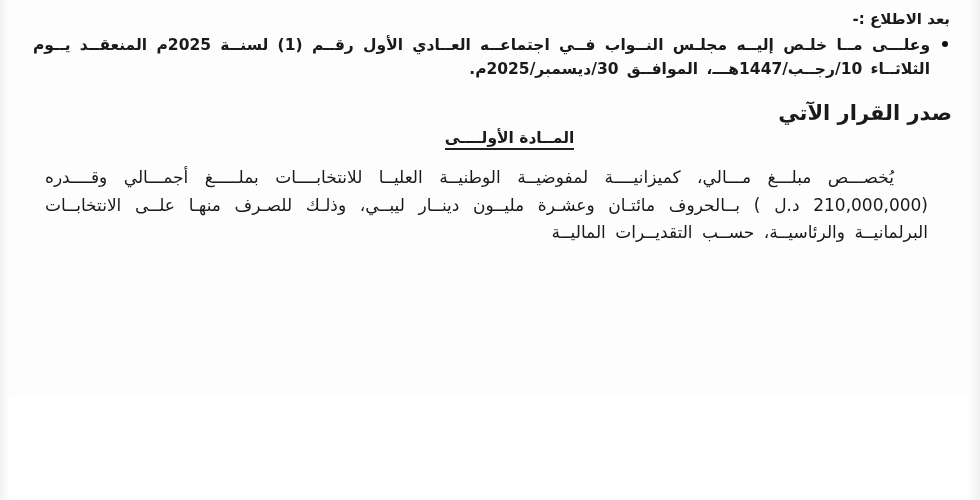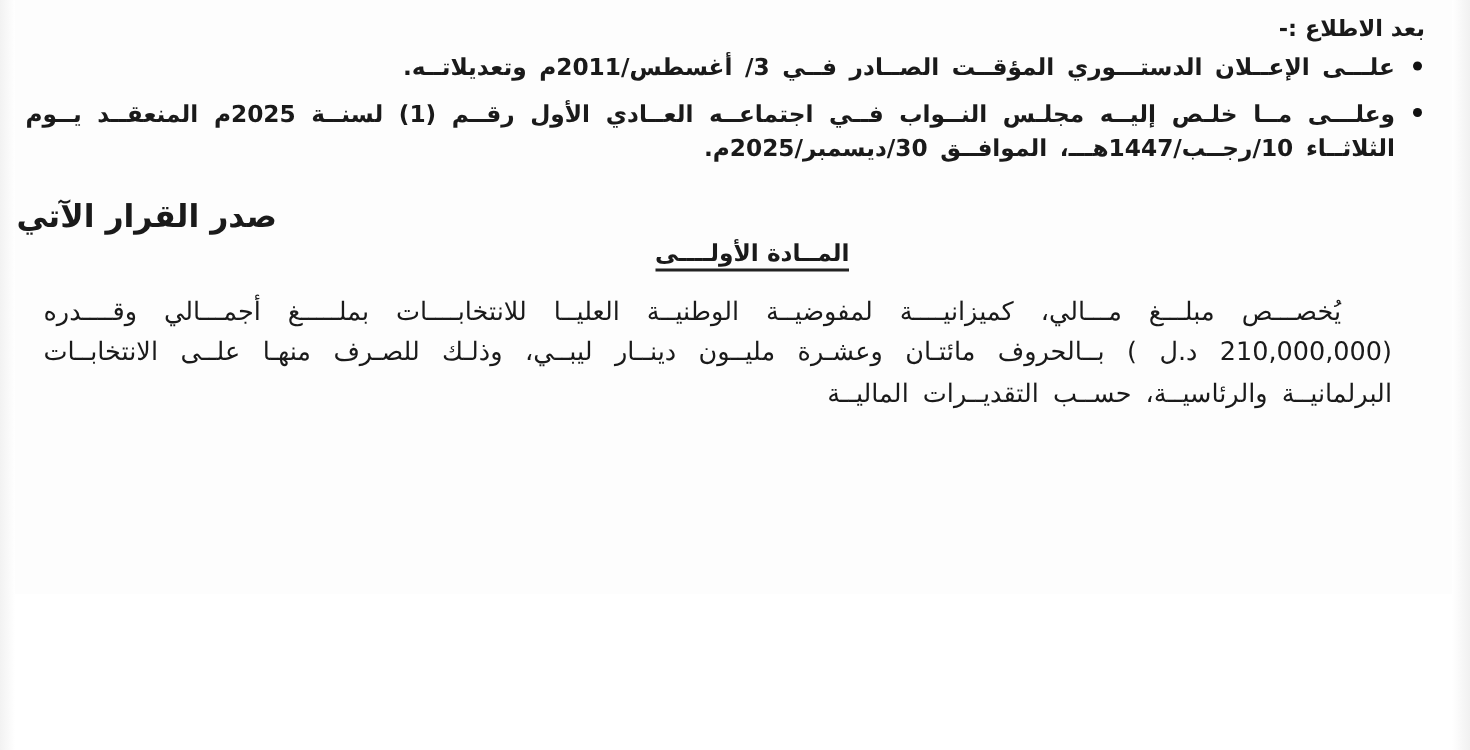--- a/index.html
+++ b/index.html
@@ -13,21 +13,21 @@
     overflow: hidden;
     font-family: "DejaVu Sans", "Liberation Sans", sans-serif;
     color: #1a1a1a;
   }
   .page {
     position: relative;
     width: 980px;
     height: 396px;
     background: #fdfdfd;
     box-sizing: border-box;
-    padding: 10px 28px 0 11px;
+    padding: 10px 28px 0 27px;
   }
 
   
   .scan-edge-left {
     position: absolute;
     top: 0; left: 0;
     width: 10px; height: 500px;
     background: linear-gradient(90deg, #f2f2f2 0%, #ffffff 100%);
   }
   .scan-edge-right {
@@ -75,21 +75,21 @@
     border-radius: 50%;
     display: block;
   }
   .clause-text {
     display: block;
     word-spacing: 3px;
   }
 
   .decision-title {
     direction: rtl;
-    text-align: left;
+    text-align: right;
     font-weight: bold;
     font-size: 21px;
     margin: 20px 0 4px 0;
     letter-spacing: 0;
   }
   .article-title {
     direction: rtl;
     text-align: center;
     font-weight: bold;
     font-size: 15.5px;
@@ -123,24 +123,20 @@
 
 <div class="page">
   <div class="scan-edge-left"></div>
   <div class="scan-edge-right"></div>
 
   <div class="heading-line">بعد الاطلاع :-</div>
 
   <ul class="clauses">
     <li>
       <span class="bullet"></span>
-      <span class="clause-text">علـــى الإعــلان الدستـــوري المؤقــت الصــادر فــي 3/ أغسطس/2011م وتعديلاتــه.</span>
-    </li>
-    <li>
-      <span class="bullet"></span>
       <span class="clause-text">وعلـــى مــا خلـص إليــه مجلـس النــواب فــي اجتماعــه العــادي الأول رقــم (1) لسنــة 2025م المنعقــد يــوم الثلاثــاء 10/رجــب/1447هـــ، الموافــق 30/ديسمبر/2025م.</span>
     </li>
   </ul>
 
   <div class="decision-title">صدر القرار الآتي</div>
 
   <div class="article-title">
     <span class="underline-dash">المــادة الأولــــى</span>
   </div>
 

